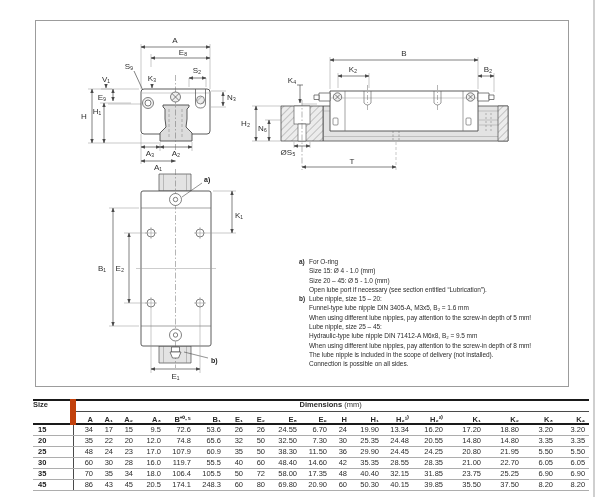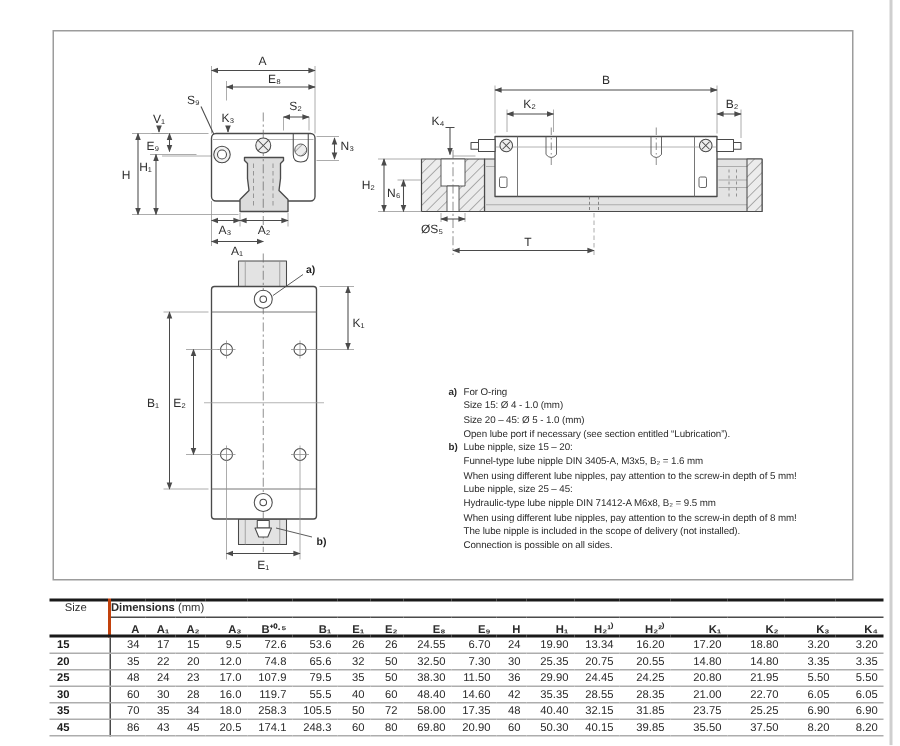--- a/index.html
+++ b/index.html
@@ -12,23 +12,23 @@
   .lblb{font:bold 7px "Liberation Sans",sans-serif;fill:#1c1c1c;}
   
   #notes{position:absolute;left:263px;top:236px;width:268px;font-size:6.5px;line-height:9.3px;color:#2b2b2b;letter-spacing:-0.05px;}
   .note-line{position:relative;padding-left:10px;white-space:nowrap;}
   .note-tag{position:absolute;left:0;font-weight:bold;}
   
   #dims-table{position:absolute;left:33px;top:399px;width:536px;table-layout:fixed;
               border-collapse:collapse;font-size:7.5px;line-height:1;}
   #dims-table{border-top:2px solid #1a1a1a;}
   #dims-table th,#dims-table td{padding:0 4px 0 0;margin:0;overflow:hidden;}
-  th.size-h{height:10px;text-align:center;padding-left:5px;border-right:2px solid #c2410c;
-            font-weight:normal;vertical-align:top;padding-top:1px;}
-  th.dims-h{height:10px;text-align:left;padding-left:4px;border-bottom:1px solid #4a4a4a;vertical-align:top;padding-top:1px;}
+  th.size-h{height:10px;text-align:left;padding-left:5px;border-right:6px solid #c2410c;
+            font-weight:bold;vertical-align:top;padding-top:1px;}
+  th.dims-h{height:10px;text-align:center;padding-left:4px;border-bottom:1px solid #4a4a4a;vertical-align:top;padding-top:1px;}
   .dims-u{font-weight:normal;color:#333;}
   tr.sym-row th{height:11px;text-align:right;font-weight:bold;border-bottom:2px solid #1a1a1a;vertical-align:bottom;padding-bottom:1px;}
   th.size-h{border-bottom:2px solid #1a1a1a;}
   #dims-table tbody td{height:10px;text-align:right;border-bottom:1px solid #adadad;color:#2b2b2b;}
   #dims-table tbody td.size-cell{text-align:left;padding-left:5px;font-weight:bold;
               border-right:1px solid #4a4a4a;color:#1c1c1c;}
   #edge-line{position:absolute;left:593px;top:0;width:2px;height:497px;background:#cfcfcf;}
 </style>
 </head>
 <body>
@@ -403,35 +403,35 @@
           <td>20</td>
           <td>12.0</td>
           <td>74.8</td>
           <td>65.6</td>
           <td>32</td>
           <td>50</td>
           <td>32.50</td>
           <td>7.30</td>
           <td>30</td>
           <td>25.35</td>
-          <td>20.75</td>
+          <td>24.48</td>
           <td>20.55</td>
           <td>14.80</td>
           <td>14.80</td>
           <td>3.35</td>
           <td>3.35</td>
         </tr>
         <tr>
           <td class="size-cell">25</td>
           <td>48</td>
           <td>24</td>
           <td>23</td>
           <td>17.0</td>
           <td>107.9</td>
-          <td>79.5</td>
+          <td>60.9</td>
           <td>35</td>
           <td>50</td>
           <td>38.30</td>
           <td>11.50</td>
           <td>36</td>
           <td>29.90</td>
           <td>24.45</td>
           <td>24.25</td>
           <td>20.80</td>
           <td>21.95</td>
@@ -458,21 +458,21 @@
           <td>22.70</td>
           <td>6.05</td>
           <td>6.05</td>
         </tr>
         <tr>
           <td class="size-cell">35</td>
           <td>70</td>
           <td>35</td>
           <td>34</td>
           <td>18.0</td>
-          <td>258.3</td>
+          <td>106.4</td>
           <td>105.5</td>
           <td>50</td>
           <td>72</td>
           <td>58.00</td>
           <td>17.35</td>
           <td>48</td>
           <td>40.40</td>
           <td>32.15</td>
           <td>31.85</td>
           <td>23.75</td>

